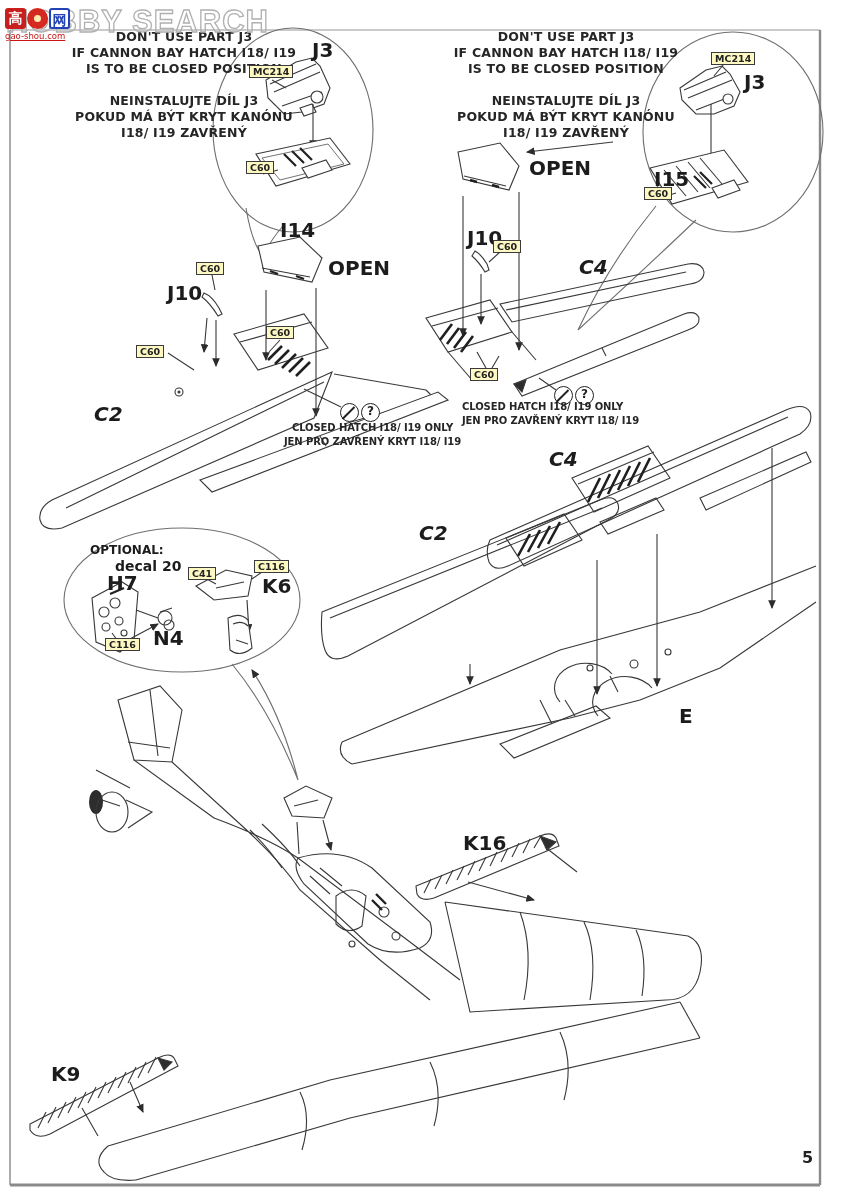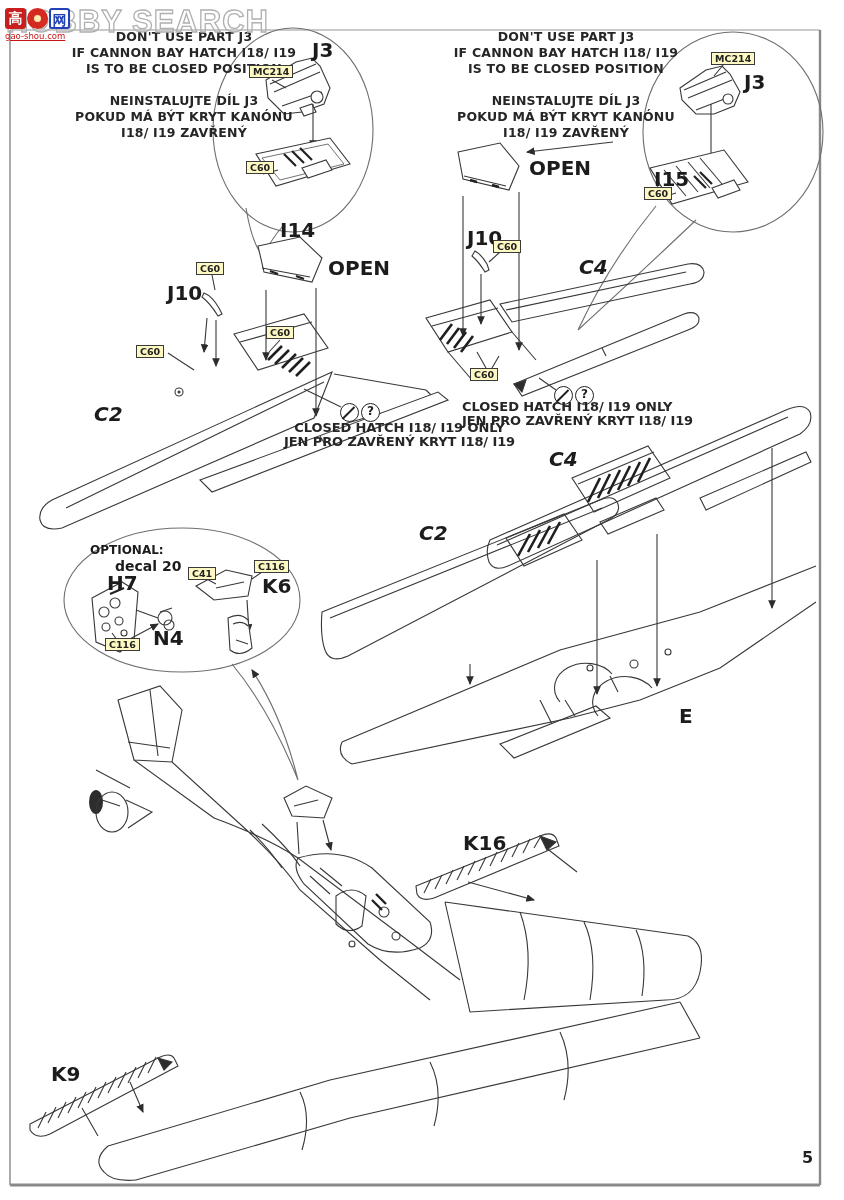--- a/index.html
+++ b/index.html
@@ -7,21 +7,21 @@
         font-family:"DejaVu Sans",sans-serif;}
   #art{position:absolute;left:0;top:0;z-index:2;}
   .lbl{position:absolute;z-index:3;font-weight:bold;color:#1c1c1c;white-space:nowrap;}
   .part{font-size:20px;}
   .part-i{font-size:20px;font-style:italic;}
   .ref{position:absolute;z-index:3;border:1.3px solid #3a3a3a;background:#fef9c3;color:#222;
        font-size:9.5px;font-weight:bold;line-height:11px;padding:0 3px;white-space:nowrap;}
   .warn{position:absolute;z-index:3;text-align:center;font-weight:bold;font-size:12.5px;
         line-height:16px;color:#262626;letter-spacing:.2px;}
   .warn .gap{margin-top:16px;}
-  .note{position:absolute;z-index:3;font-weight:bold;font-size:13px;line-height:14px;
+  .note{position:absolute;z-index:3;font-weight:bold;font-size:10px;line-height:14px;
         color:#262626;text-align:center;letter-spacing:-0.1px;white-space:nowrap;}
   .circle-icon{position:absolute;z-index:3;width:19px;height:19px;border:1.8px solid #222;
         border-radius:50%;box-sizing:border-box;background:#fff;}
   .no-glue::after{content:"";position:absolute;left:-1px;top:50%;width:17px;height:2px;
         margin-top:-1px;background:#222;transform:rotate(-45deg);}
   .q{font-size:12px;font-weight:bold;text-align:center;line-height:15px;color:#222;}
   .brand{position:absolute;left:6px;top:4px;z-index:4;font-size:31px;font-weight:bold;
         letter-spacing:1px;color:transparent;-webkit-text-stroke:1.3px #b0b0b0;
         font-family:"Liberation Sans",sans-serif;}
   .logo{position:absolute;left:5px;top:8px;z-index:5;display:flex;gap:1px;opacity:.95;}

